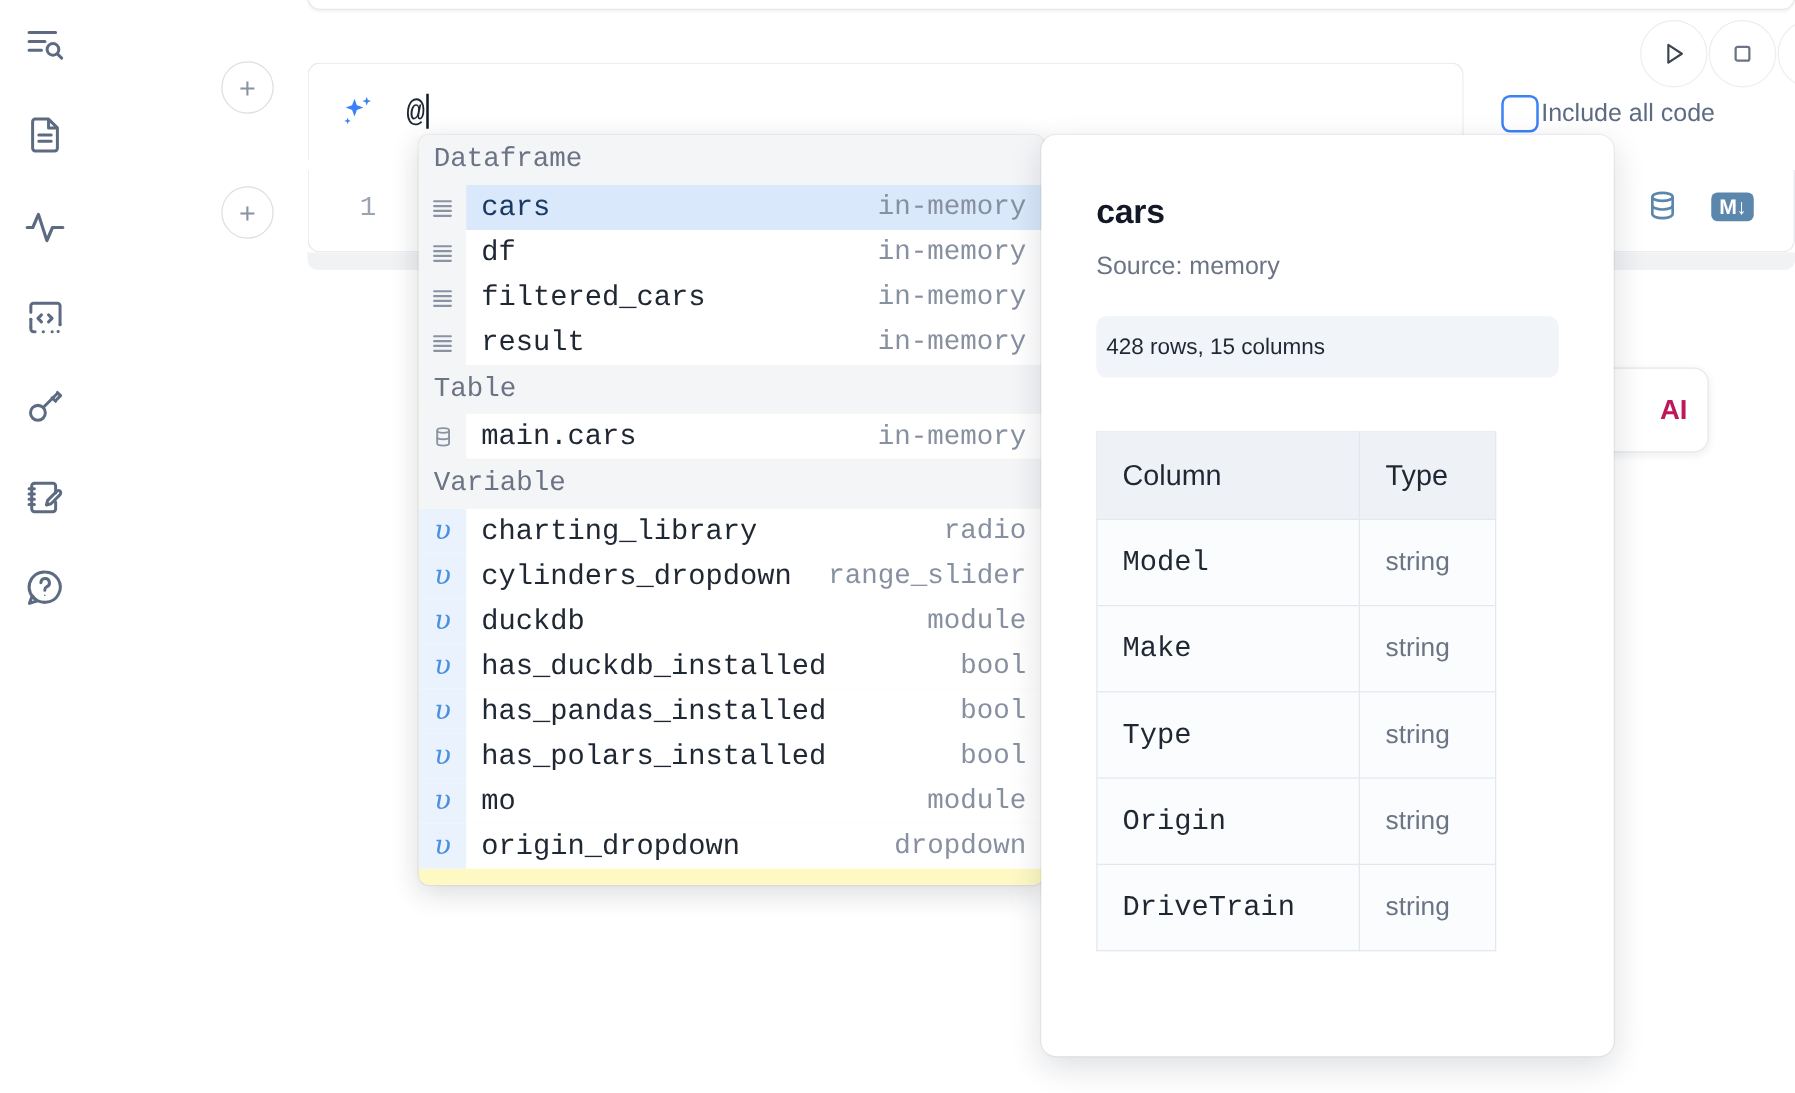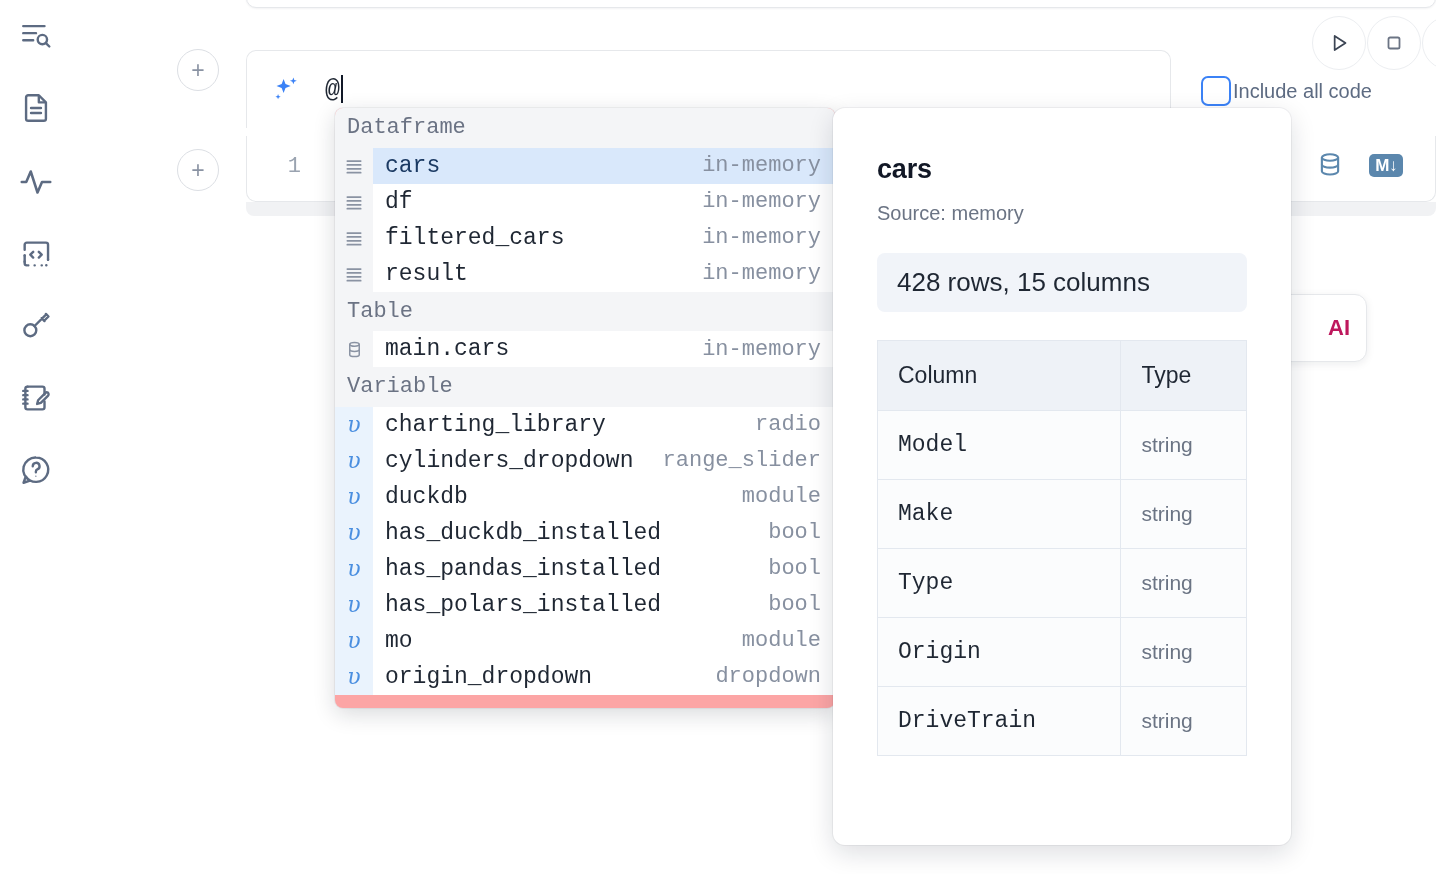--- a/index.html
+++ b/index.html
@@ -96,21 +96,21 @@
     background:#fff; border:1px solid #e6e8eb; border-radius:12px;
     box-shadow:0 2px 8px rgba(16,24,40,.08);
     display:flex; align-items:center; justify-content:flex-end;
     padding-right:16px; font-size:22px; font-weight:bold; color:#be185d;
     overflow:hidden;
   }
 
   
   .ac {
     position:absolute; left:335px; top:108px; width:500px; height:600px;
-    background:#fca5a5; border-radius:8px; overflow:hidden;
+    background:#fef9c3; border-radius:8px; overflow:hidden;
     box-shadow:0 6px 22px rgba(16,24,40,.16), 0 0 0 1px rgba(16,24,40,.05);
     font-family:"Liberation Mono", monospace;
   }
   .ac-group {
     background:#f4f5f7; color:#6b7384; font-size:22px;
     padding:6px 0 6px 12px; line-height:1.25;
   }
   .ac-row {
     display:flex; align-items:center; height:36px; background:#fff; cursor:pointer;
   }
@@ -133,23 +133,23 @@
   .doc {
     position:absolute; left:833px; top:108px; width:458px; height:737px;
     background:#fff; border-radius:12px; overflow:hidden;
     box-shadow:0 8px 26px rgba(16,24,40,.14), 0 0 0 1px rgba(16,24,40,.05);
   }
   .doc-inner { padding:46px 44px 0 44px; }
   .doc-title { font-size:27px; font-weight:bold; color:#121826; letter-spacing:-.2px; }
   .doc-source { margin-top:17px; font-size:20px; color:#6b7484; }
   .doc-pill {
     margin-top:28px; background:#f1f4f9; border-radius:8px;
-    padding:14px 20px; font-size:26px; color:#1f2733;
-  }
-  .doc-table { margin-top:28px; width:370px; border-collapse:collapse; }
+    padding:14px 8px; font-size:18px; color:#1f2733;
+  }
+  .doc-table { margin-top:43px; width:320px; border-collapse:collapse; }
   .doc-table th, .doc-table td {
     border:1px solid #e3e8ef; text-align:left; padding:21px 20px; vertical-align:middle;
   }
   .doc-table th { background:#eef2f7; font-weight:normal; font-size:23px; color:#1f2733; }
   .doc-table th.col-h { font-family:"Liberation Sans", sans-serif; }
   .doc-table td.c-name {
     font-family:"Liberation Mono", monospace; font-size:23px; color:#1f2733; background:#fbfcfd;
   }
   .doc-table td.c-type { font-size:21px; color:#6b7484; background:#fbfcfd; }
 </style>

